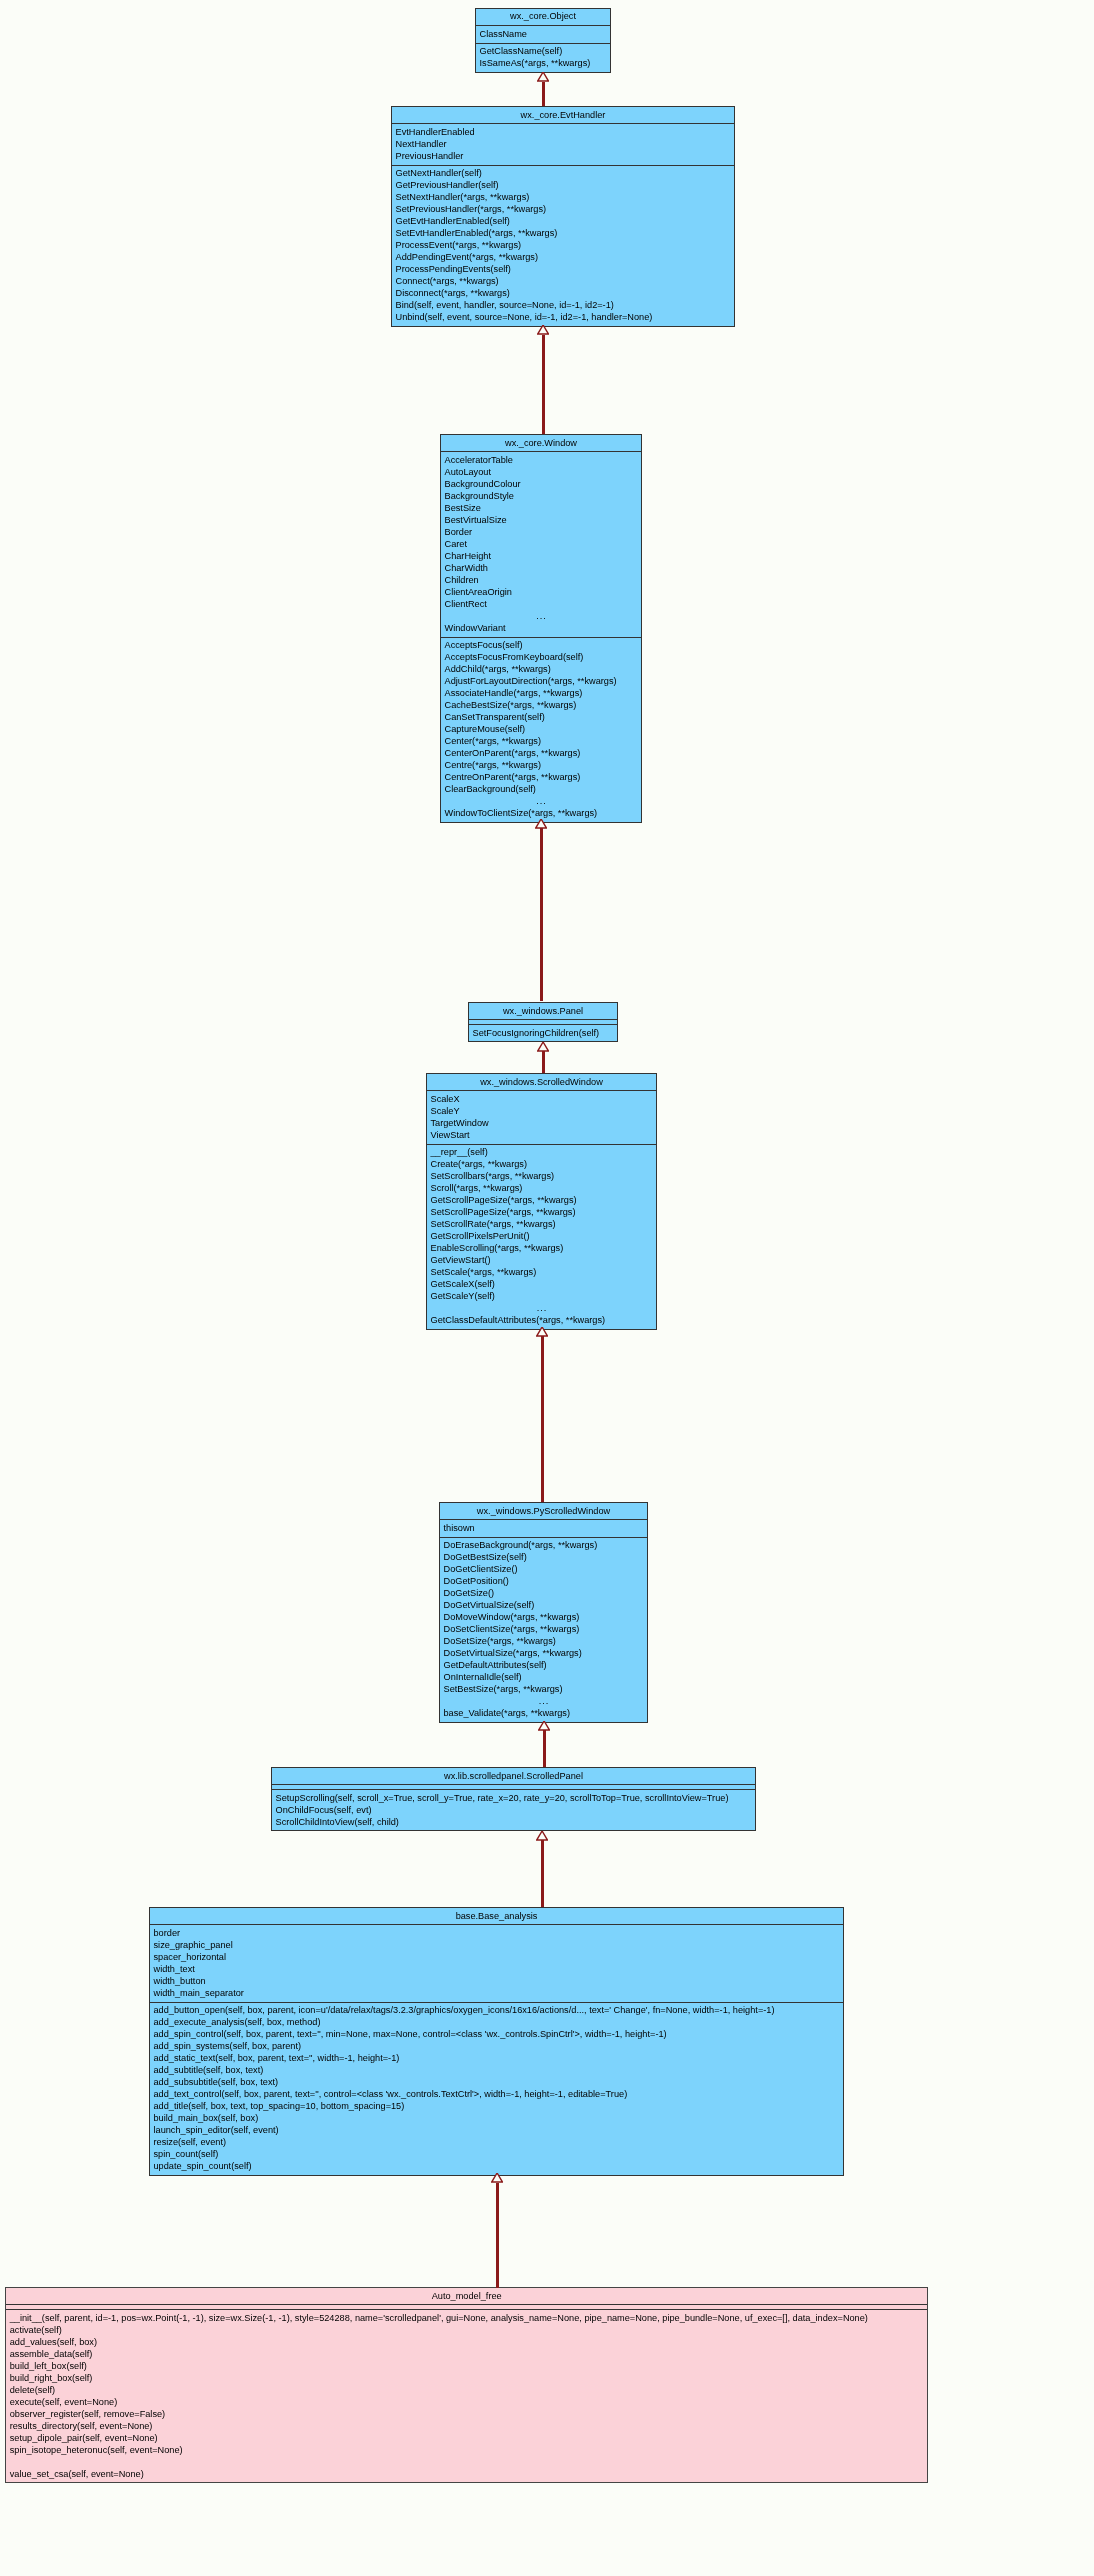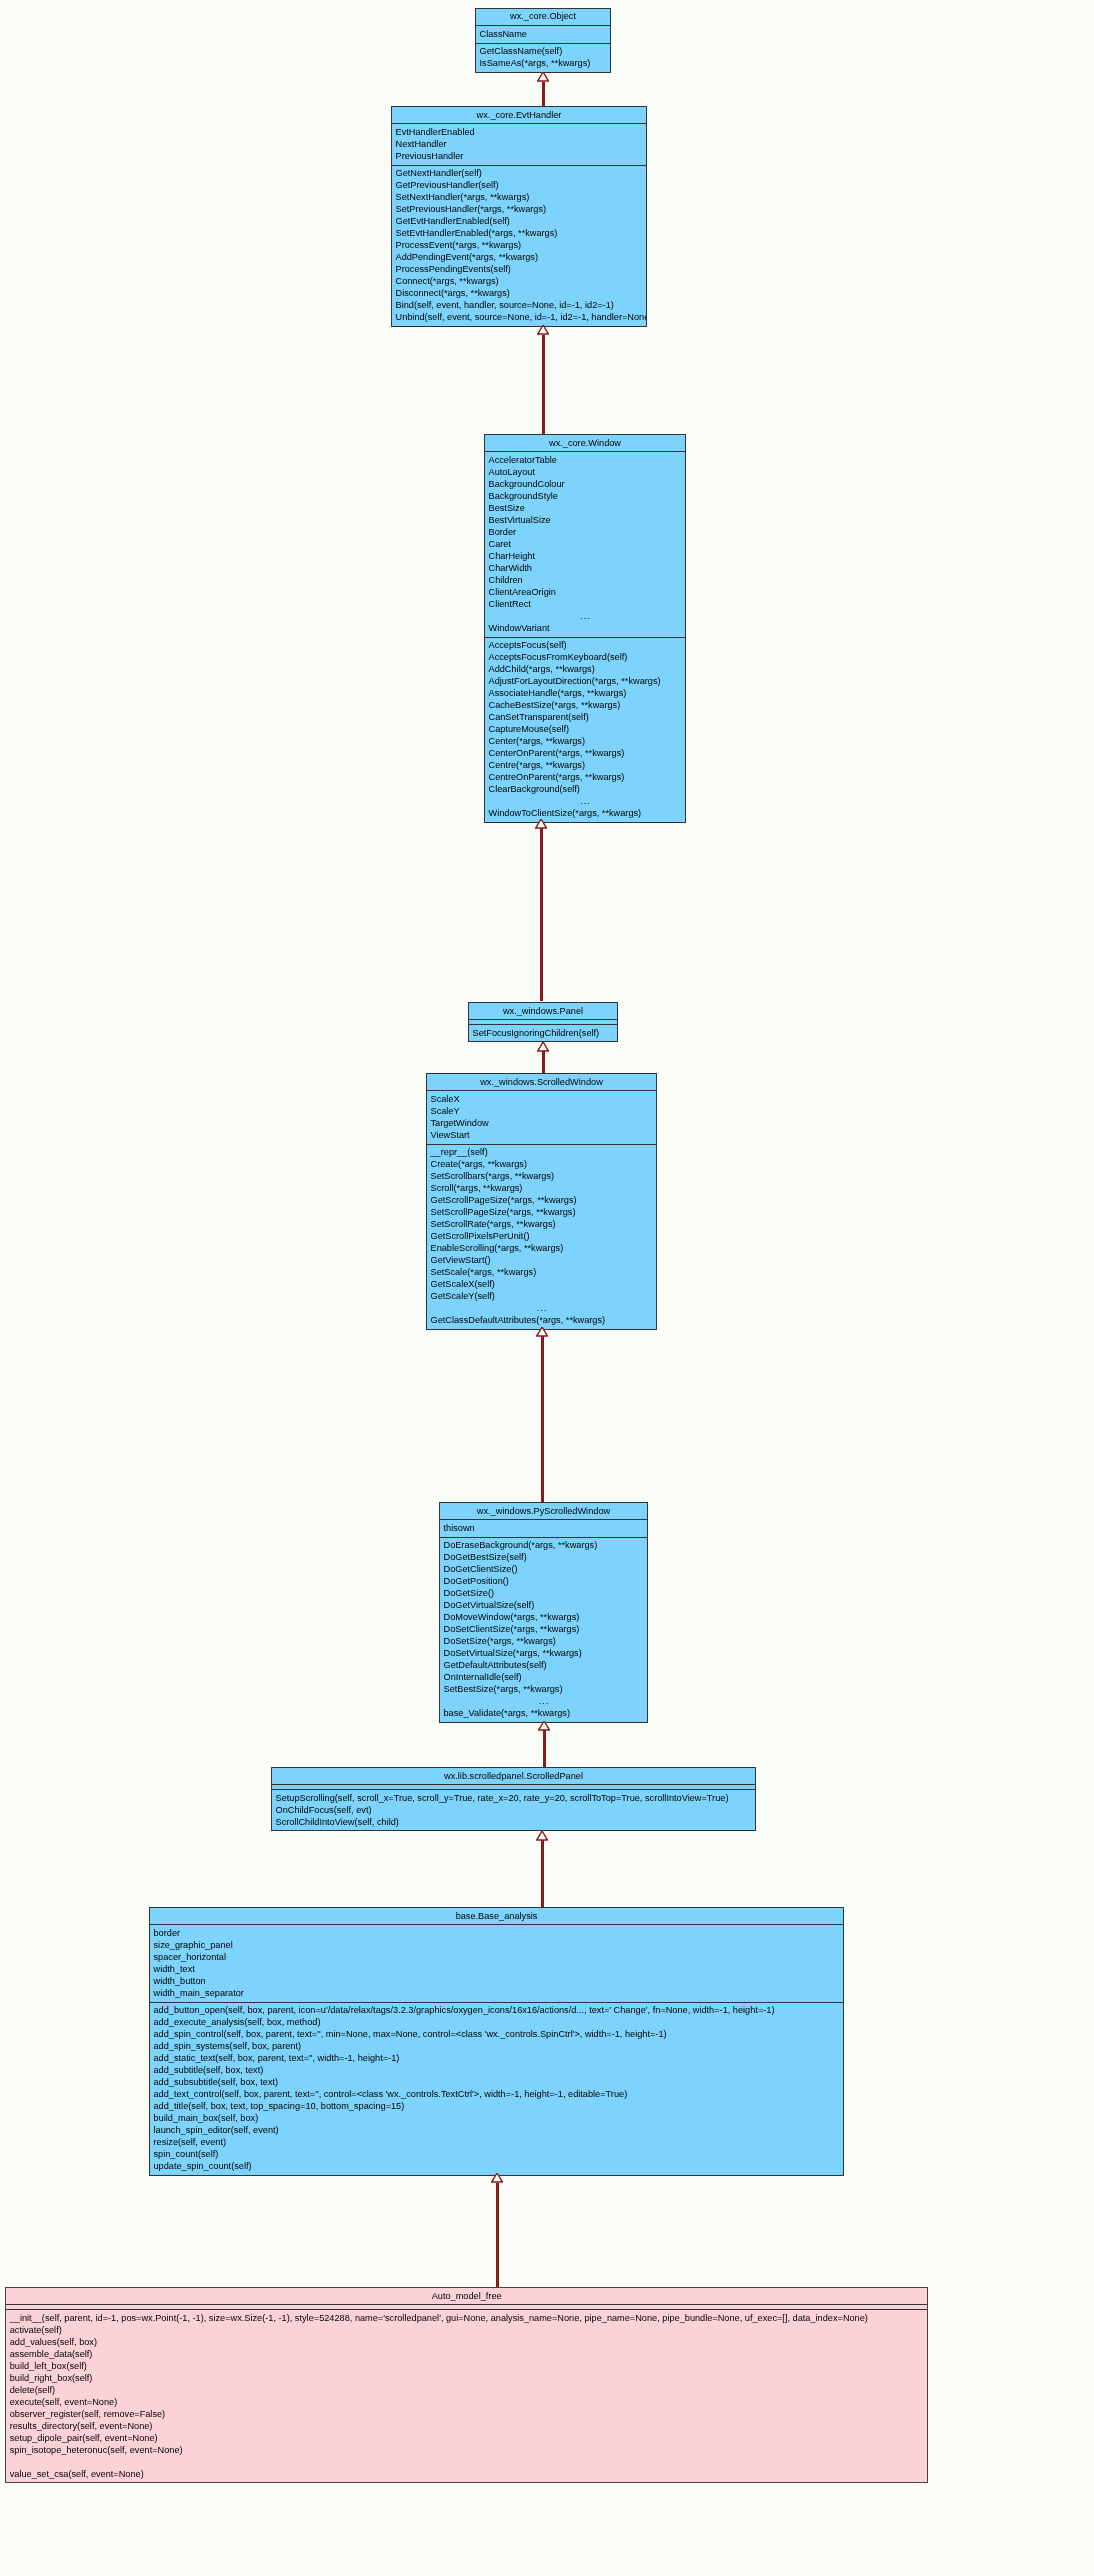--- a/index.html
+++ b/index.html
@@ -90,21 +90,21 @@
     <div class="uml-class" style="left: 475px; top: 7.8px; width: 136px;">
       <div class="cls-title">wx._core.Object</div>
       <div class="cls-attrs">
         <div class="row">ClassName</div>
       </div>
       <div class="cls-methods">
         <div class="row">GetClassName(self)</div>
         <div class="row">IsSameAs(*args, **kwargs)</div>
       </div>
     </div>
-    <div class="uml-class" style="left: 391px; top: 106px; width: 256px;">
+    <div class="uml-class" style="left: 391px; top: 106px; width: 344px;">
       <div class="cls-title">wx._core.EvtHandler</div>
       <div class="cls-attrs">
         <div class="row">EvtHandlerEnabled</div>
         <div class="row">NextHandler</div>
         <div class="row">PreviousHandler</div>
       </div>
       <div class="cls-methods">
         <div class="row">GetNextHandler(self)</div>
         <div class="row">GetPreviousHandler(self)</div>
         <div class="row">SetNextHandler(*args, **kwargs)</div>
@@ -113,21 +113,21 @@
         <div class="row">SetEvtHandlerEnabled(*args, **kwargs)</div>
         <div class="row">ProcessEvent(*args, **kwargs)</div>
         <div class="row">AddPendingEvent(*args, **kwargs)</div>
         <div class="row">ProcessPendingEvents(self)</div>
         <div class="row">Connect(*args, **kwargs)</div>
         <div class="row">Disconnect(*args, **kwargs)</div>
         <div class="row">Bind(self, event, handler, source=None, id=-1, id2=-1)</div>
         <div class="row">Unbind(self, event, source=None, id=-1, id2=-1, handler=None)</div>
       </div>
     </div>
-    <div class="uml-class" style="left: 440px; top: 434px; width: 202px; margin-left: 44px;">
+    <div class="uml-class" style="left: 440px; top: 434px; width: 202px;">
       <div class="cls-title">wx._core.Window</div>
       <div class="cls-attrs">
         <div class="row">AcceleratorTable</div>
         <div class="row">AutoLayout</div>
         <div class="row">BackgroundColour</div>
         <div class="row">BackgroundStyle</div>
         <div class="row">BestSize</div>
         <div class="row">BestVirtualSize</div>
         <div class="row">Border</div>
         <div class="row">Caret</div>

